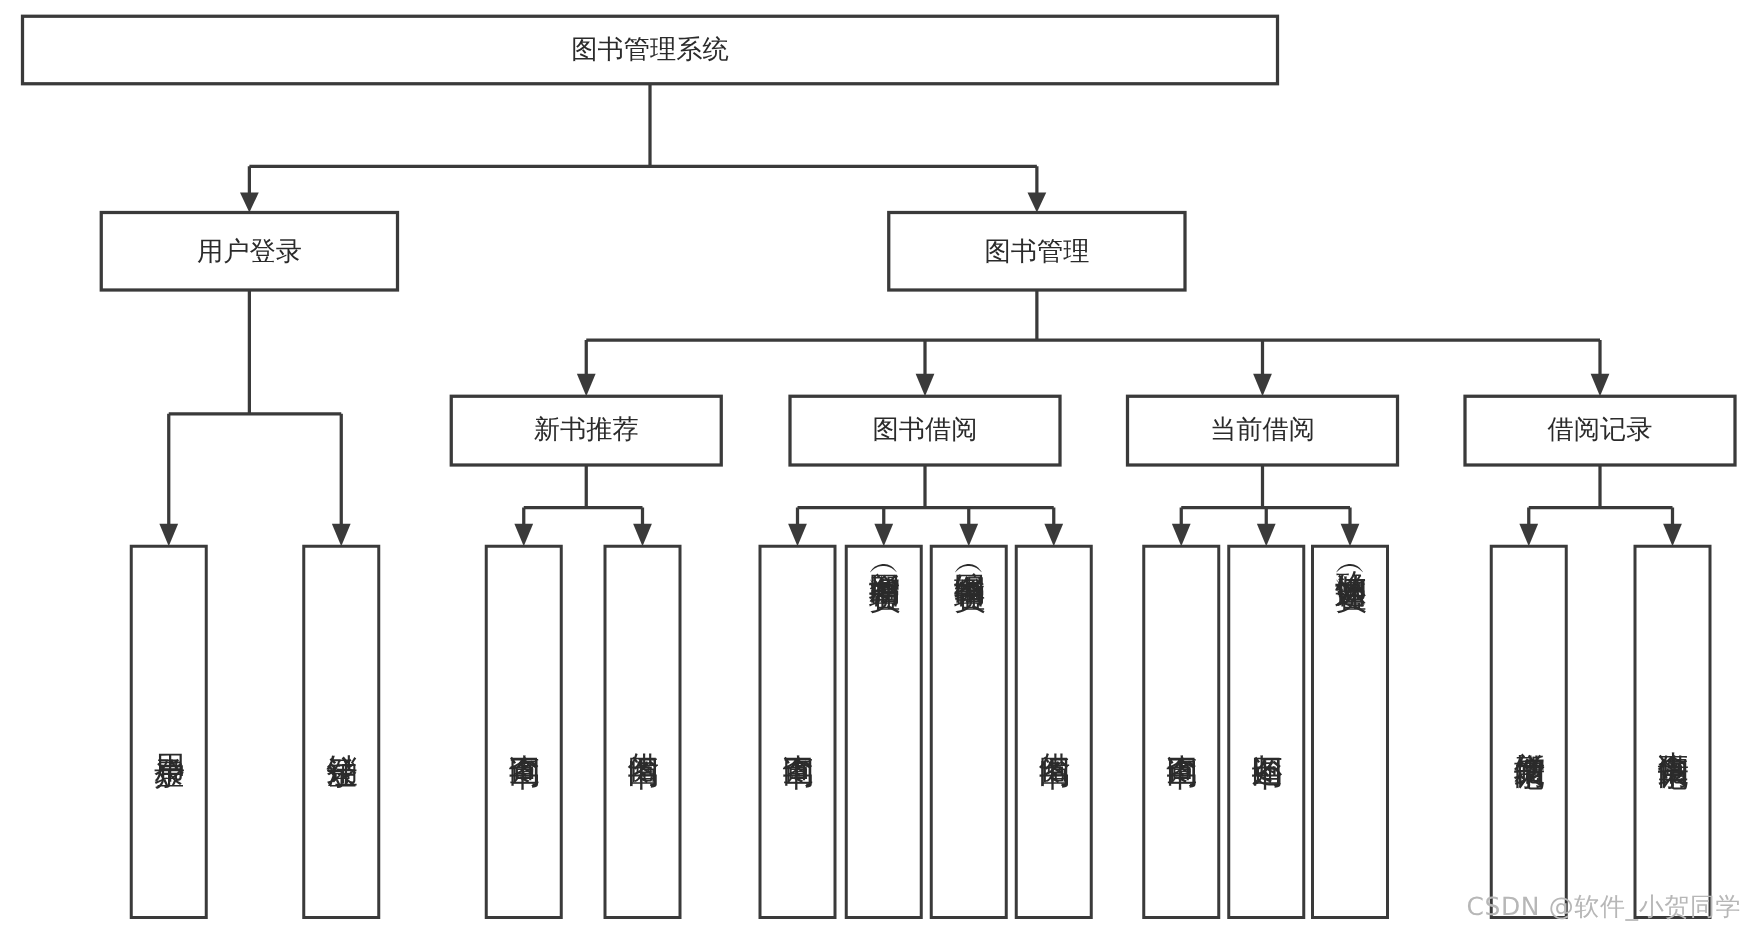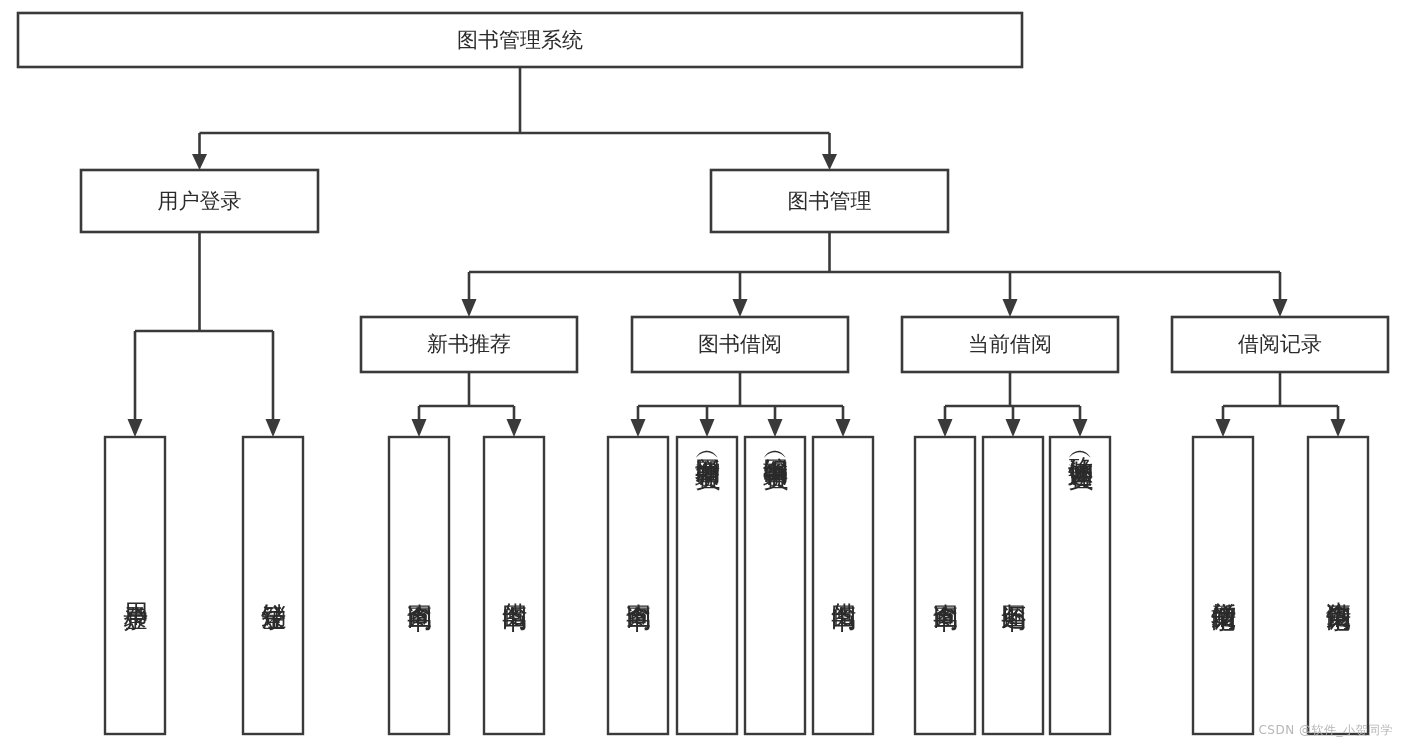--- a/index.html
+++ b/index.html
@@ -68,21 +68,21 @@
     letter-spacing: 1.5px;
     color: #2b2b2b;
     white-space: nowrap;
     text-align: center;
   }
   #watermark {
     position: absolute;
     right: 12px;
     bottom: 8px;
     font-family: "DejaVu Sans", "Liberation Sans", sans-serif;
-    font-size: 12px;
+    font-size: 20px;
     color: #b7b7b7;
     letter-spacing: 0.5px;
     white-space: nowrap;
   }
 </style>
 </head>
 <body>
 
 <div id="diagram-root">
 

